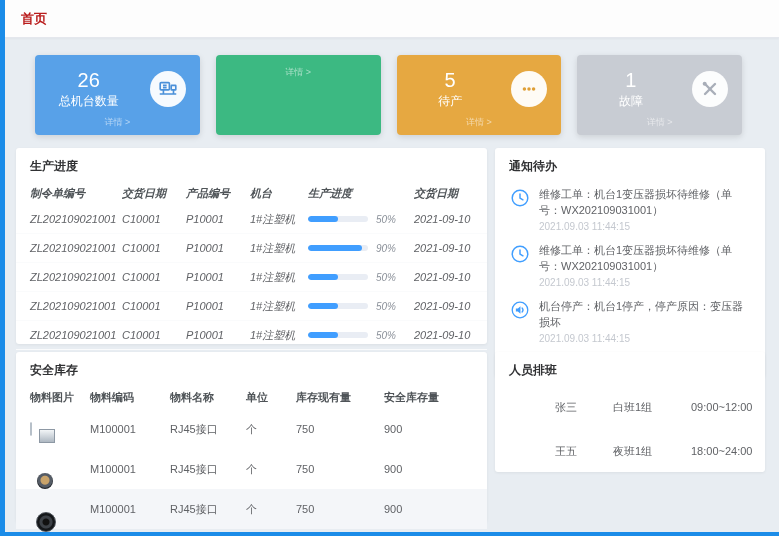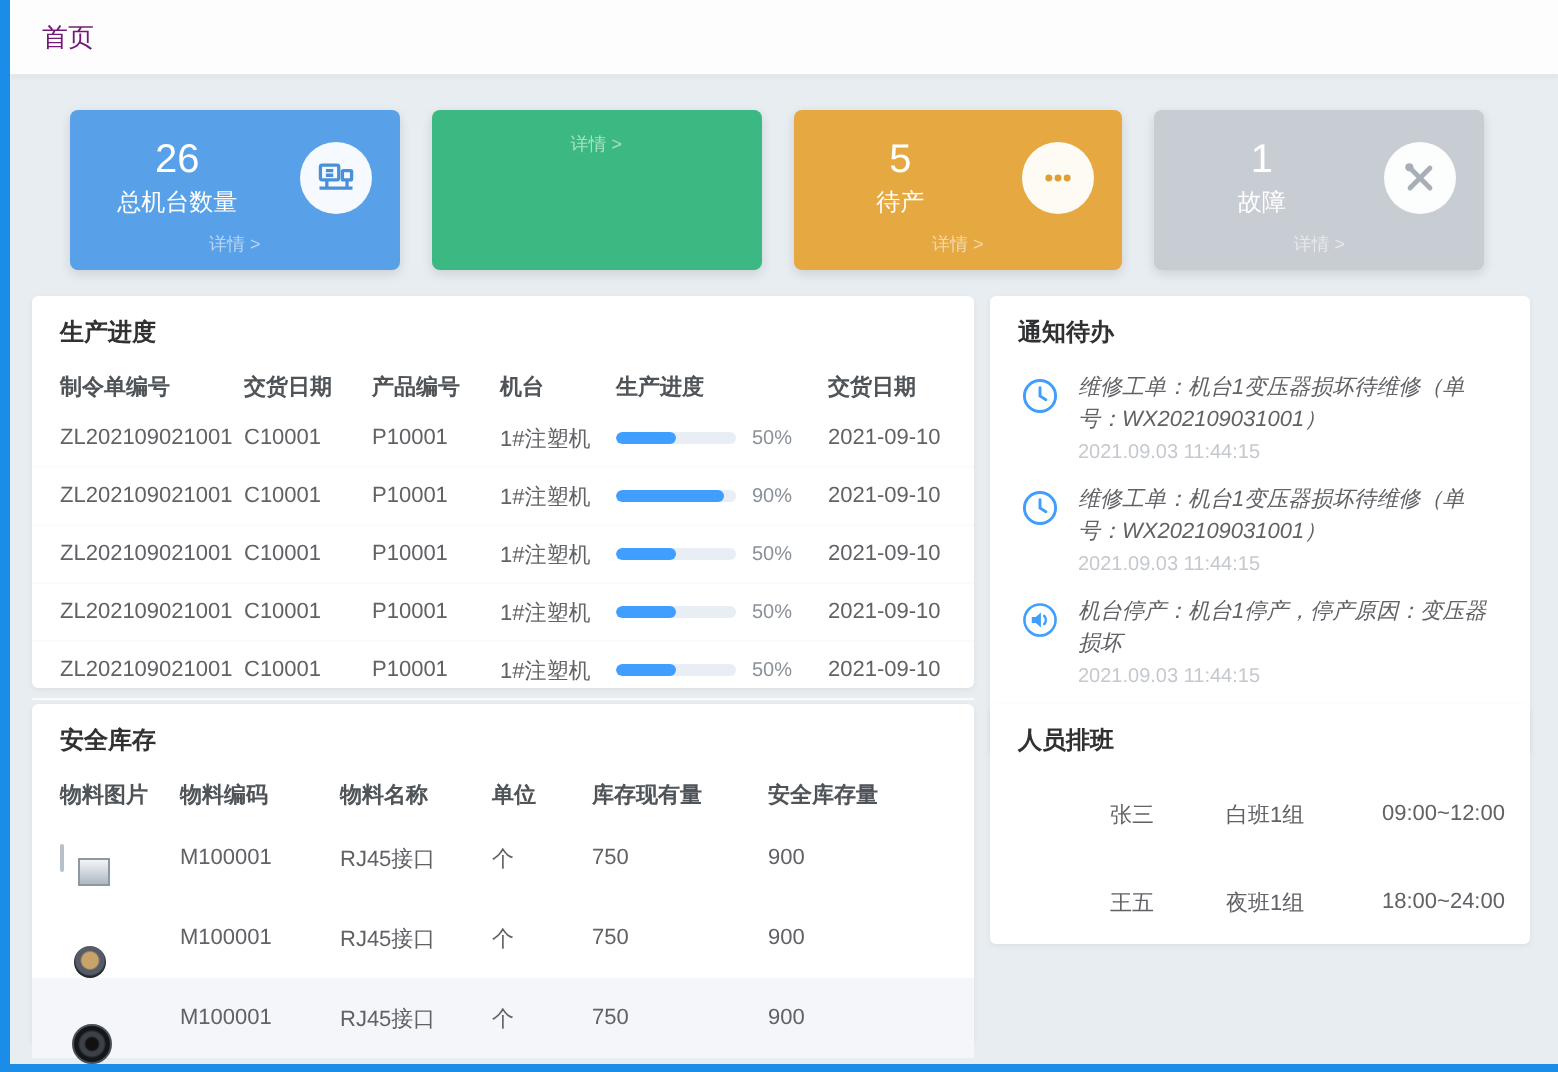--- a/index.html
+++ b/index.html
@@ -12,21 +12,21 @@
   }
   .accent-left  { position:absolute; left:0; top:0; width:5px; height:100%; background:#1b8ce8; z-index:5; }
   .accent-bottom{ position:absolute; left:0; bottom:0; width:100%; height:4px; background:#1b8ce8; z-index:5; }
 
   .topbar {
     position:absolute; left:5px; top:0; right:0; height:38px;
     background:#fdfdfd; border-bottom:1px solid #e4e7ed;
     display:flex; align-items:center; padding-left:16px;
     box-shadow:0 1px 2px rgba(0,0,0,.04);
   }
-  .topbar .title { font-size:13px; font-weight:normal; color:#701a75; }
+  .topbar .title { font-size:13px; font-weight:bold; color:#b91c1c; }
 
   
   .cards { position:absolute; left:35px; top:55px; width:707px; height:80px; display:flex; gap:16px; }
   .card {
     flex:1; border-radius:4px; color:#fff; padding:9px 14px 6px;
     box-shadow:0 2px 6px rgba(0,0,0,.12); cursor:pointer;
     display:flex; flex-direction:column;
   }
   .card-top { display:flex; align-items:center; flex:1; }
   .card-main { width:58%; display:flex; flex-direction:column; align-items:center; justify-content:center; }
@@ -43,36 +43,36 @@
     position:absolute; background:#fff; border-radius:3px;
     box-shadow:0 1px 3px rgba(0,0,0,.06);
   }
   .panel h3 { font-size:12px; font-weight:bold; color:#303133; padding:10px 14px 6px; }
   .p-production { left:16px; top:148px; width:471px; height:196px; }
   .p-notices    { left:495px; top:148px; width:270px; height:229px; }
   .p-inventory  { left:16px; top:352px; width:471px; height:170px; }
   .p-schedule   { left:495px; top:352px; width:270px; height:120px; }
 
   
-  .grid-prod { display:grid; grid-template-columns:92px 64px 64px 58px 106px 1fr; align-items:center; padding:0 14px; }
+  .grid-prod { display:grid; grid-template-columns:92px 64px 64px 58px 106px 1fr; align-items:center; padding:0 14px;font-style:italic; }
   .grid-inv  { display:grid; grid-template-columns:60px 80px 76px 50px 88px 1fr;  align-items:center; padding:0 14px; }
   .thead { font-size:11px; color:#4f5458; font-weight:bold; height:24px; }
   .trow  { font-size:11px; color:#606266; height:29px; border-bottom:1px solid #fafbfc; }
   .grid-inv.trow { height:40px; border-bottom:none; }
   .trow.shaded { background:#f4f6f9; }
 
   .progress-cell { display:flex; align-items:center; }
   .ptrack { width:60px; height:6px; background:#e9edf4; border-radius:3px; overflow:hidden; }
   .pfill  { height:100%; background:#409eff; border-radius:3px; }
   .ppct   { font-size:10px; color:#8a9099; margin-left:8px; }
 
   
   .notice { display:flex; gap:8px; padding:6px 14px 5px; cursor:pointer; }
   .nicon { width:22px; height:22px; flex:0 0 22px; }
-  .nmsg  { font-size:11px; color:#606266; line-height:1.45;font-style:italic; }
+  .nmsg  { font-size:11px; color:#606266; line-height:1.45; }
   .ntime { font-size:10px; color:#c4c8cf; margin-top:2px; }
 
   
   .thumb { width:30px; height:24px; border-radius:2px; position:relative; }
   .thumb-rj45 { background:linear-gradient(135deg,#d9dfe5,#9aa6b2); border:1px solid #b7c0c9; }
   .thumb-rj45::after { content:""; position:absolute; left:8px; top:6px; width:14px; height:12px; background:linear-gradient(180deg,#f2f5f7,#aeb8c2); border:1px solid #8d98a4; }
   .thumb-conn { background:#3a3f46; border-radius:3px; }
   .thumb-conn::after { content:""; position:absolute; left:7px; top:4px; width:16px; height:16px; border-radius:50%; background:radial-gradient(circle at 50% 45%, #c9a36a 0 4px, #555c66 5px 7px, #23272c 8px); }
   .thumb-speaker { background:#23272b; border-radius:3px; }
   .thumb-speaker::after { content:""; position:absolute; left:6px; top:3px; width:18px; height:18px; border-radius:50%; background:radial-gradient(circle, #111 0 3px, #3c4147 4px 6px, #14171a 7px); border:1px solid #4a5057; }

